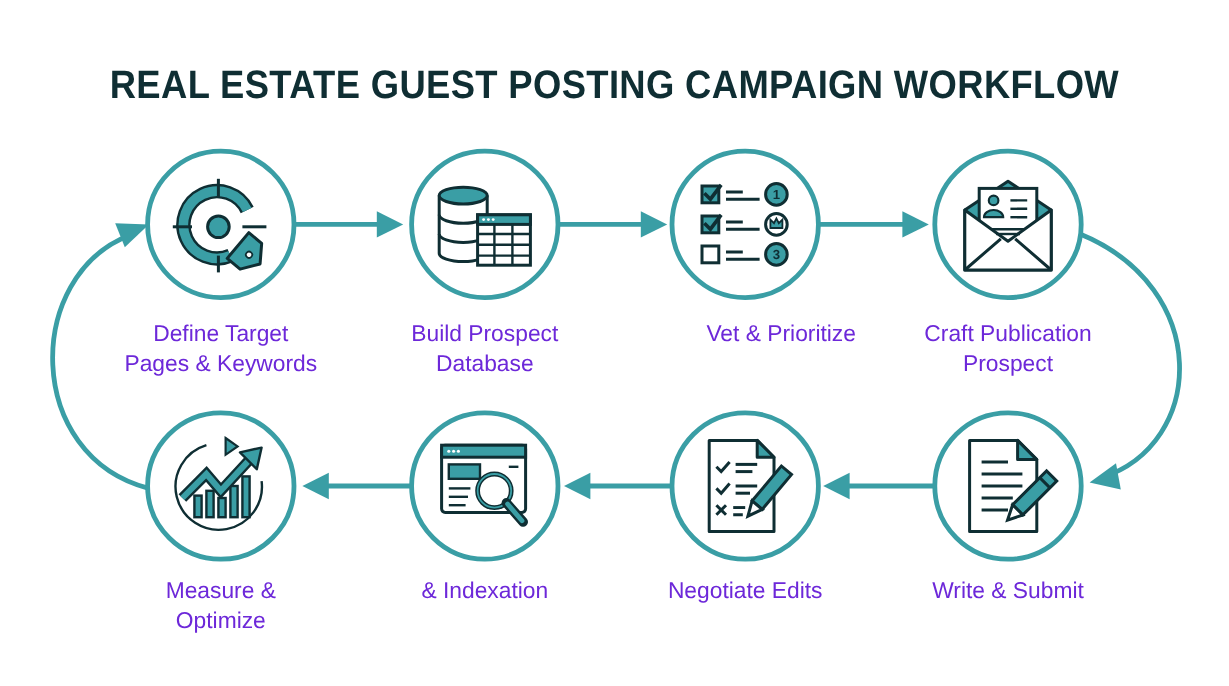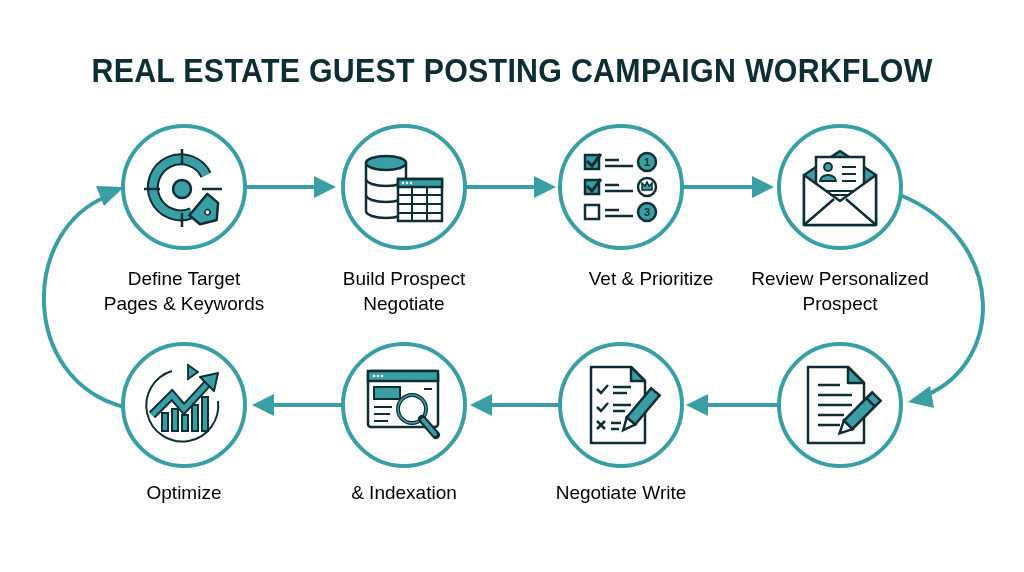--- a/index.html
+++ b/index.html
@@ -1,19 +1,19 @@
 <!DOCTYPE html>
 <html><head>
 <meta charset="utf-8">
 <style>
   html,body{margin:0;padding:0;background:#ffffff;}
   body{width:1024px;height:572px;position:relative;overflow:hidden;font-family:"Liberation Sans",sans-serif;}
   .title{position:absolute;left:0;top:52px;width:1024px;text-align:center;font-family:"Liberation Sans",sans-serif;font-weight:bold;font-size:33px;letter-spacing:0.3px;color:#0f2e33;transform:scaleX(0.92);transform-origin:center;}
   svg.flow{position:absolute;left:0;top:0;}
-  .label{position:absolute;width:220px;text-align:center;font-family:"Liberation Sans",sans-serif;font-size:19px;line-height:25px;color:#000000;}
+  .label{position:absolute;width:220px;text-align:center;font-family:"Liberation Sans",sans-serif;font-size:19px;line-height:25px;color:#6d28d9;}
   .label span{display:block;}
 </style>
 </head>
 <body>
 
 <div class="title">REAL ESTATE GUEST POSTING CAMPAIGN WORKFLOW</div>
 
 <svg class="flow" width="1024" height="572" viewBox="0 0 1024 572">
   <defs>
     <marker id="ah" markerWidth="10" markerHeight="10" refX="7" refY="5" orient="auto" markerUnits="userSpaceOnUse">
@@ -210,32 +210,34 @@
     <path d="M16,-28 L34,-32 L30,-14 Z" fill="#3a9ea5" stroke="#0f2e33" stroke-width="2" stroke-linejoin="round"></path>
   </g>
 </svg>
 
 <div class="label" style="left:74px;top:266px;">
   <span>Define Target</span>
     <span>Pages &amp; Keywords</span>
 </div>
 <div class="label" style="left:294px;top:266px;">
   <span>Build Prospect</span>
-    <span>Negotiate</span>
+    <span>Database</span>
 </div>
 <div class="label" style="left:541px;top:266px;">
   <span>Vet &amp; Prioritize</span>
 </div>
 <div class="label" style="left:730px;top:266px;">
-  <span>Review Personalized</span>
+  <span>Craft Publication</span>
     <span>Prospect</span>
 </div>
 <div class="label" style="left:730px;top:480px;">
+  <span>Write &amp; Submit</span>
 </div>
 <div class="label" style="left:511px;top:480px;">
-    <span>Negotiate Write</span>
+    <span>Negotiate Edits</span>
 </div>
 <div class="label" style="left:294px;top:480px;">
     <span>&amp; Indexation</span>
 </div>
 <div class="label" style="left:74px;top:480px;">
+  <span>Measure &amp;</span>
     <span>Optimize</span>
 </div>
 
 </body></html>

